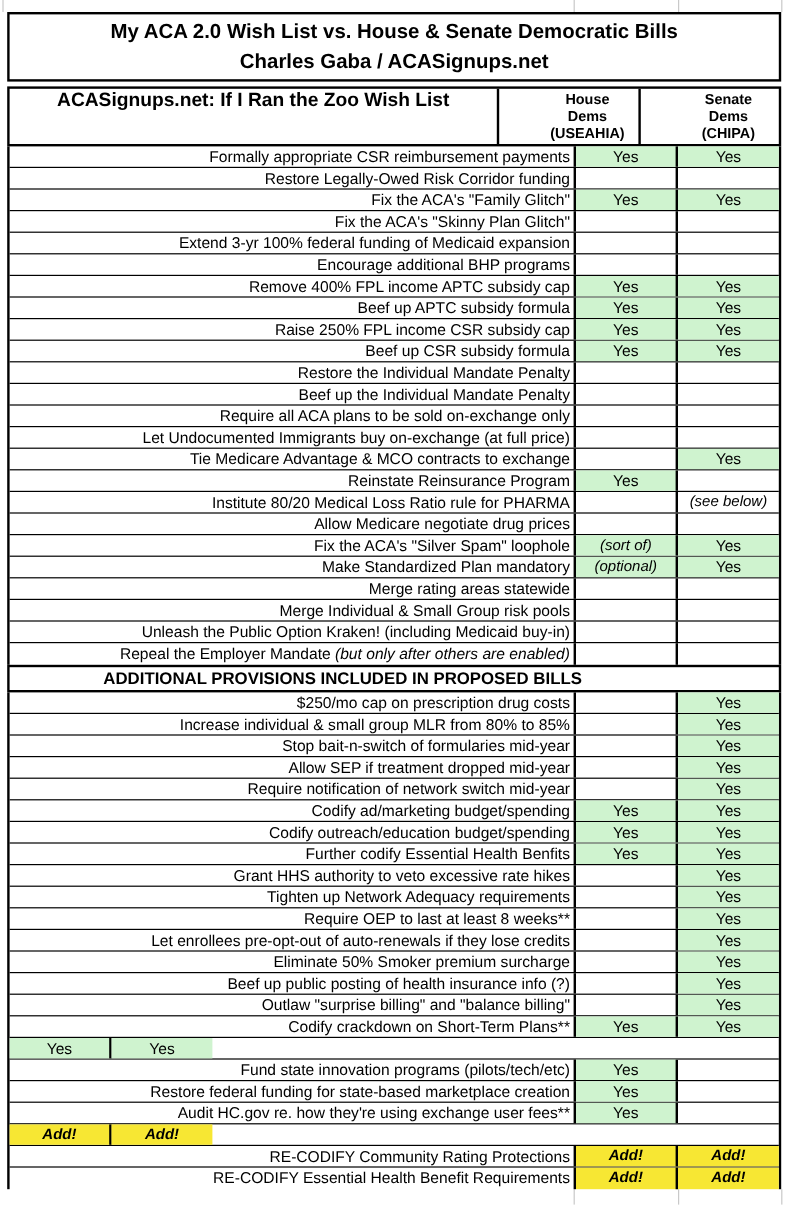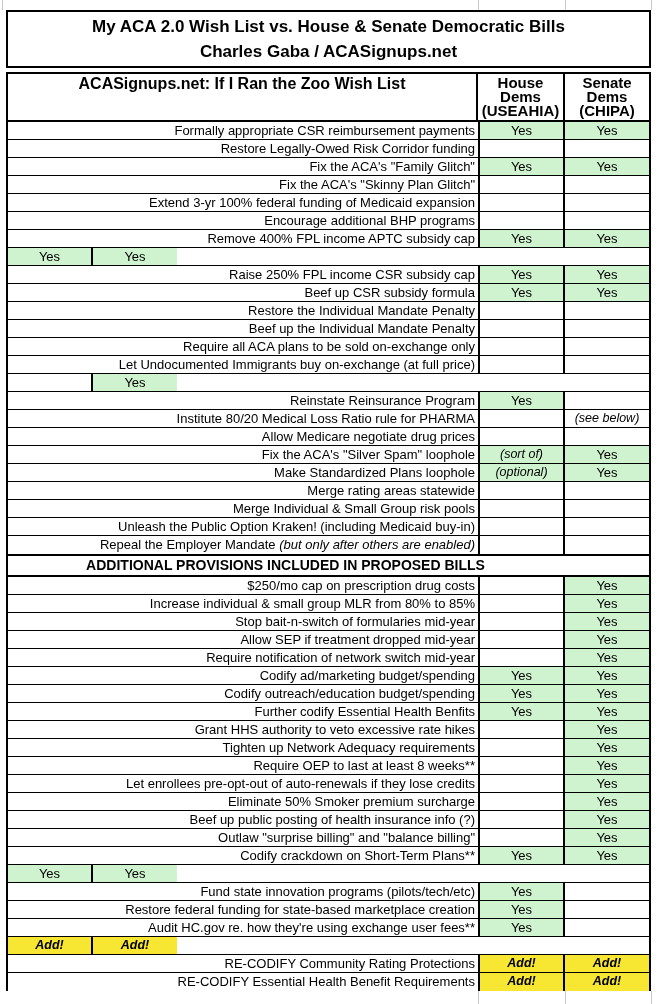--- a/index.html
+++ b/index.html
@@ -8,21 +8,21 @@
     font-family:"Liberation Sans",sans-serif;position:relative;overflow:hidden;
   }
   .gv{position:absolute;width:1px;background:#c9c9c9;}
   .sheet{position:absolute;left:6px;top:10px;width:645px;}
   .title-box{border:2px solid #000;text-align:center;font-weight:bold;font-size:17px;line-height:25px;padding:2px 0;}
   .hdr{display:flex;border:2px solid #000;margin-top:4px;height:46px;}
   .hdr-desc{flex:1;display:flex;flex-direction:row;justify-content:center;text-align:center;border-right:2px solid #000;}
   .hdr-title{font-size:16px;font-weight:bold;line-height:20px;}
   .hdr-sub{font-size:11.5px;font-weight:bold;line-height:14px;}
   .hdr-col{width:85px;display:flex;align-items:center;justify-content:center;text-align:center;
-           font-weight:bold;font-size:15px;line-height:14px;white-space:pre-line;}
+           font-weight:bold;font-size:12px;line-height:14px;white-space:pre-line;margin-left:31px;}
   .hdr-col.hc1{border-right:2px solid #000;}
   .hdr-col.hc2{width:84px;}
   .grid{border-left:2px solid #000;border-right:2px solid #000;}
   .grid .row{display:flex;height:18px;border-bottom:1px solid #000;box-sizing:border-box;}
   .grid .row:last-child{border-bottom:none;}
   .cell-desc{flex:1;text-align:right;padding-right:3px;font-size:13px;line-height:17px;
              white-space:nowrap;overflow:hidden;border-right:2px solid #000;}
   .cell-val{width:85px;text-align:center;font-size:13px;line-height:17px;box-sizing:border-box;}
   .cell-house{border-right:2px solid #000;}
   .cell-senate{width:84px;}
@@ -93,20 +93,21 @@
         <div class="cell-desc">Encourage additional BHP programs</div>
         <div class="cell-val cell-house"></div>
         <div class="cell-val cell-senate"></div>
       </div>
       <div class="row">
         <div class="cell-desc">Remove 400% FPL income APTC subsidy cap</div>
         <div class="cell-val cell-house filled">Yes</div>
         <div class="cell-val cell-senate filled">Yes</div>
       </div>
       <div class="row">
+        <div class="cell-desc">Beef up APTC subsidy formula</div>
         <div class="cell-val cell-house filled">Yes</div>
         <div class="cell-val cell-senate filled">Yes</div>
       </div>
       <div class="row">
         <div class="cell-desc">Raise 250% FPL income CSR subsidy cap</div>
         <div class="cell-val cell-house filled">Yes</div>
         <div class="cell-val cell-senate filled">Yes</div>
       </div>
       <div class="row">
         <div class="cell-desc">Beef up CSR subsidy formula</div>
@@ -127,20 +128,21 @@
         <div class="cell-desc">Require all ACA plans to be sold on-exchange only</div>
         <div class="cell-val cell-house"></div>
         <div class="cell-val cell-senate"></div>
       </div>
       <div class="row">
         <div class="cell-desc">Let Undocumented Immigrants buy on-exchange (at full price)</div>
         <div class="cell-val cell-house"></div>
         <div class="cell-val cell-senate"></div>
       </div>
       <div class="row">
+        <div class="cell-desc">Tie Medicare Advantage &amp; MCO contracts to exchange</div>
         <div class="cell-val cell-house"></div>
         <div class="cell-val cell-senate filled">Yes</div>
       </div>
       <div class="row">
         <div class="cell-desc">Reinstate Reinsurance Program</div>
         <div class="cell-val cell-house filled">Yes</div>
         <div class="cell-val cell-senate"></div>
       </div>
       <div class="row">
         <div class="cell-desc">Institute 80/20 Medical Loss Ratio rule for PHARMA</div>
@@ -151,21 +153,21 @@
         <div class="cell-desc">Allow Medicare negotiate drug prices</div>
         <div class="cell-val cell-house"></div>
         <div class="cell-val cell-senate"></div>
       </div>
       <div class="row">
         <div class="cell-desc">Fix the ACA's "Silver Spam" loophole</div>
         <div class="cell-val cell-house filled note">(sort of)</div>
         <div class="cell-val cell-senate filled">Yes</div>
       </div>
       <div class="row">
-        <div class="cell-desc">Make Standardized Plans loophole</div>
+        <div class="cell-desc">Make Standardized Plan mandatory</div>
         <div class="cell-val cell-house filled note">(optional)</div>
         <div class="cell-val cell-senate filled">Yes</div>
       </div>
       <div class="row">
         <div class="cell-desc">Merge rating areas statewide</div>
         <div class="cell-val cell-house"></div>
         <div class="cell-val cell-senate"></div>
       </div>
       <div class="row">
         <div class="cell-desc">Merge Individual &amp; Small Group risk pools</div>

